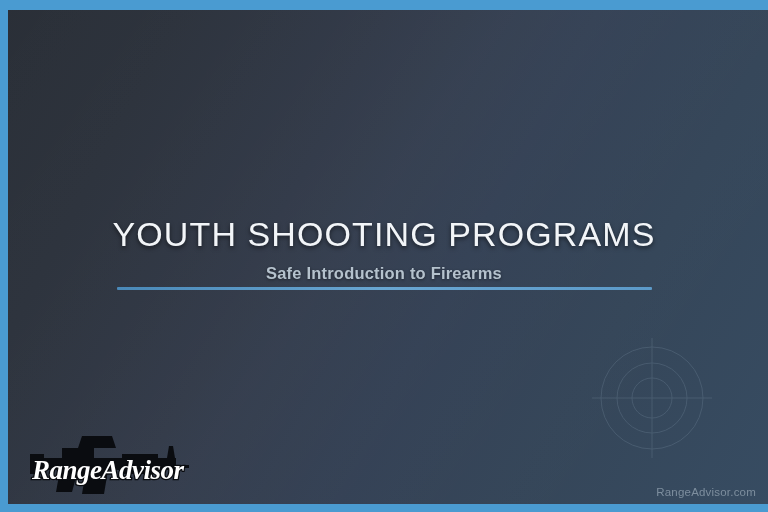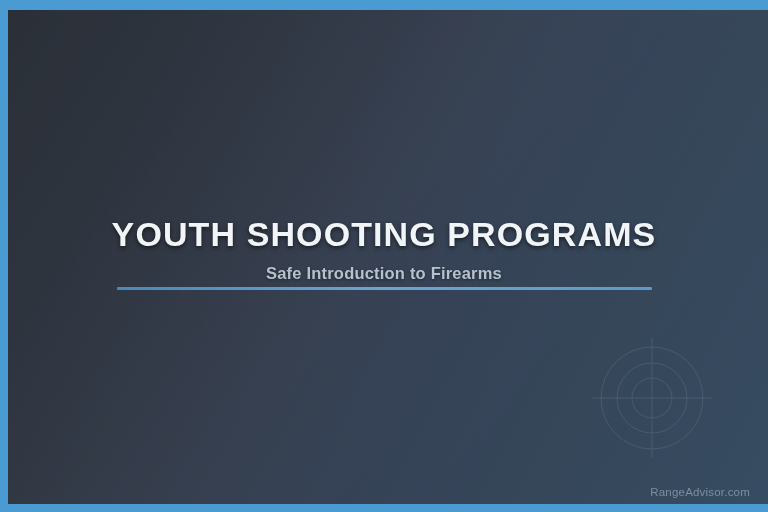--- a/index.html
+++ b/index.html
@@ -71,21 +71,21 @@
   
   #title-block {
     position: absolute;
     left: 0;
     top: 212px;
     width: 768px;
     text-align: center;
   }
   #title {
     font-size: 34px;
-    font-weight: 700;
+    font-weight: 400;
     color: #f2f5f8;
     letter-spacing: 1.1px;
     line-height: 44px;
     text-shadow: 0 2px 4px rgba(0,0,0,0.55);
     white-space: nowrap;
     text-align: center;
   }
   #subtitle {
     margin-top: 6px;
     font-size: 16.5px;
@@ -111,21 +111,21 @@
     position: absolute;
     left: 26px;
     top: 424px;
     width: 172px;
     height: 74px;
   }
 
   
   #watermark {
     position: absolute;
-    right: 18px;
+    right: 12px;
     bottom: 14px;
     font-size: 11.5px;
     color: #7d8e9e;
     letter-spacing: 0.2px;
   }
 </style>
 </head>
 <body>
 
 <div id="slide">
@@ -147,16 +147,42 @@
       </g>
     </svg>
   </div>
 
   <div id="title-block">
     <div id="title">YOUTH SHOOTING PROGRAMS</div>
     <div id="subtitle">Safe Introduction to Firearms</div>
   </div>
   <div id="accent-rule"></div>
 
+  <div id="logo">
+    <svg viewBox="0 0 172 74" width="172" height="74" aria-hidden="true">
+
+      <g fill="#0a0c10">
+
+        <path d="M12 34 L150 34 L150 41 L163 41 L163 44 L150 44 L150 46 L12 46 Z"></path>
+
+        <path d="M143 22 L147 22 L149 34 L141 34 Z"></path>
+
+        <path d="M36 24 L68 24 L68 34 L36 34 Z"></path>
+        <path d="M56 12 L86 12 L90 24 L52 24 Z"></path>
+
+        <path d="M4 30 L18 30 L18 50 L4 50 Z"></path>
+
+        <path d="M60 46 L82 46 L78 70 L56 70 Z"></path>
+
+        <path d="M34 46 L52 46 L46 68 L30 68 Z"></path>
+
+        <path d="M96 30 L132 30 L132 50 L96 50 Z"></path>
+
+        <path d="M52 46 L62 46 L62 54 L52 54 Z"></path>
+      </g>
+
+      <text x="6" y="55" font-family="Liberation Serif, serif" font-size="27" font-style="italic" font-weight="700" fill="#ffffff" stroke="#0a0c10" stroke-width="2.6" paint-order="stroke fill" letter-spacing="-0.5">RangeAdvisor</text>
+    </svg>
+  </div>
 
   <div id="watermark">RangeAdvisor.com</div>
 
 </div>
 
 </body></html>

